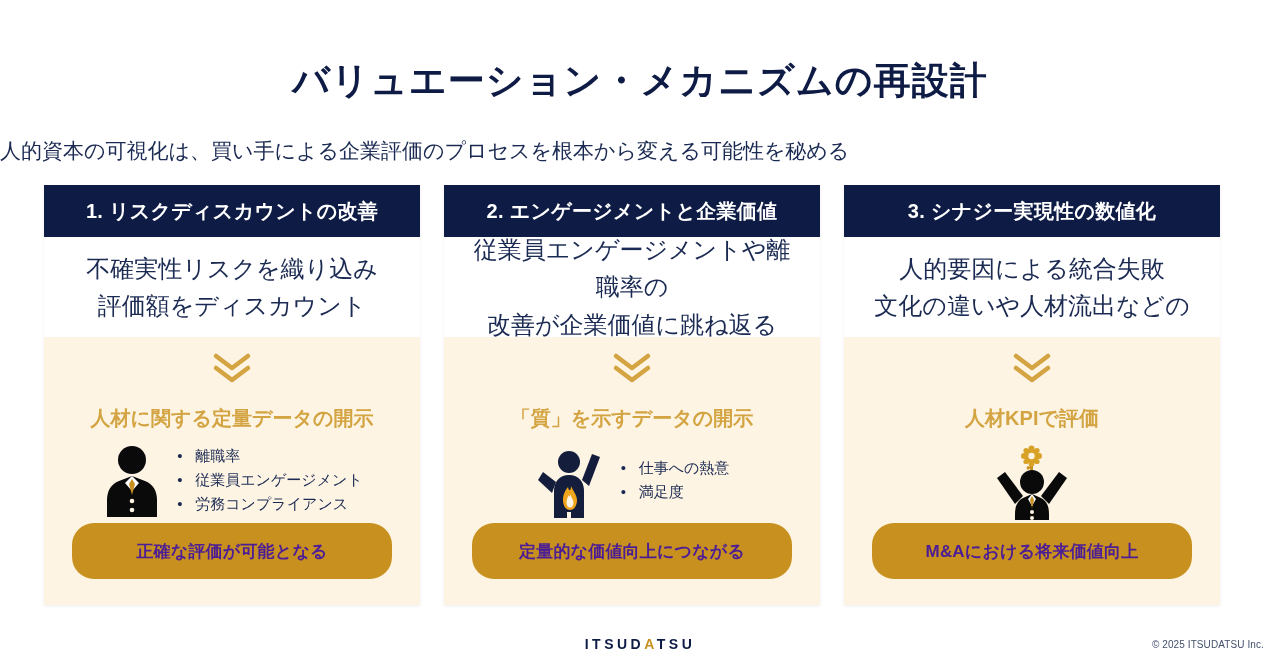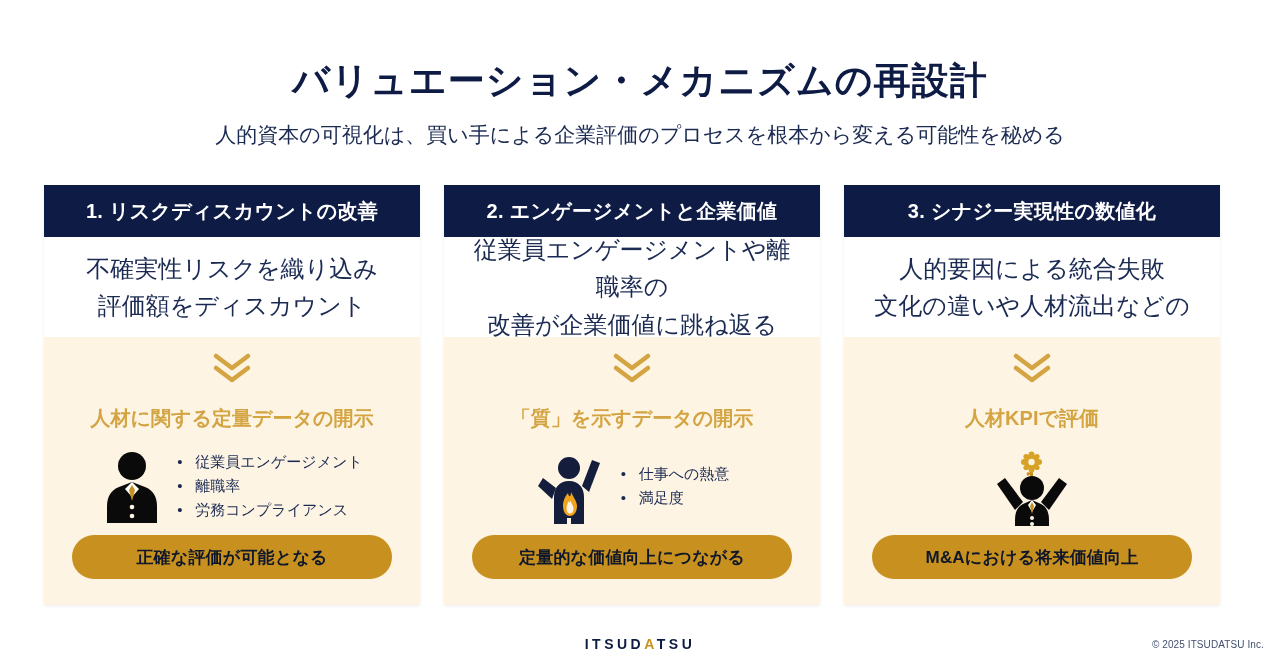--- a/index.html
+++ b/index.html
@@ -18,22 +18,22 @@
   
   .title {
     position: absolute; top: 58px; left: 0; width: 1280px;
     text-align: center;
     font-size: 37px; font-weight: bold;
     letter-spacing: 1px;
     color: #0d1b45;
     line-height: 1.25;
   }
   .subtitle {
-    position: absolute; top: 120px; left: 0; width: 1280px;
-    text-align: center;
+    position: absolute; top: 136px; left: 0; width: 1280px;
+    text-align: left;
     font-size: 21px; font-weight: normal;
     color: #1b2a52;
     line-height: 1.4;
   }
 
   
   .cards {
     position: absolute; top: 185px; left: 44px;
     width: 1176px; height: 420px;
     display: flex; justify-content: space-between;
@@ -95,23 +95,23 @@
     white-space: nowrap;
   }
   ul.bullets li.has-dot::before {
     content: "•";
     position: absolute; left: 0; top: 0;
     color: #1b2a52; font-size: 15px;
   }
 
   .pill {
     margin: 0 auto 26px auto;
-    width: 320px; height: 44px;
+    width: 320px; height: 56px;
     background: #c8911f;
-    color: #0f172a;
+    color: #4c1d95;
     border-radius: 22px;
     display: flex; align-items: center; justify-content: center;
     font-size: 17px; font-weight: bold;
     border: none;
     letter-spacing: 0.2px;
   }
 
   
   .logo {
     position: absolute; bottom: 18px; left: 0; width: 1280px;
@@ -155,22 +155,22 @@
           <svg width="62" height="74" viewBox="0 0 62 74">
             <circle cx="31" cy="17" r="14" fill="#0a0a0a"></circle>
             <path d="M31 33 L18 38 C10 41 6 48 6 57 L6 74 L56 74 L56 57 C56 48 52 41 44 38 Z" fill="#0a0a0a"></path>
             <path d="M31 33 L24 40 L31 48 L38 40 Z" fill="#ffffff"></path>
             <path d="M31 36 L28 41 L31 52 L34 41 Z" fill="#c8911f"></path>
             <circle cx="31" cy="58" r="2.3" fill="#fdf4e4"></circle>
             <circle cx="31" cy="67" r="2.3" fill="#fdf4e4"></circle>
           </svg>
         </span>
         <ul class="bullets">
+          <li class="has-dot">離職率</li>
           <li class="has-dot">従業員エンゲージメント</li>
-          <li class="has-dot">離職率</li>
           <li class="has-dot">労務コンプライアンス</li>
         </ul>
       </div>
       <div class="pill">正確な評価が可能となる</div>
     </div>
 
     <div class="card">
       <div class="card-header">2. エンゲージメントと企業価値</div>
       <div class="card-body-white">
         <div class="line">従業員エンゲージメントや離職率の</div>

